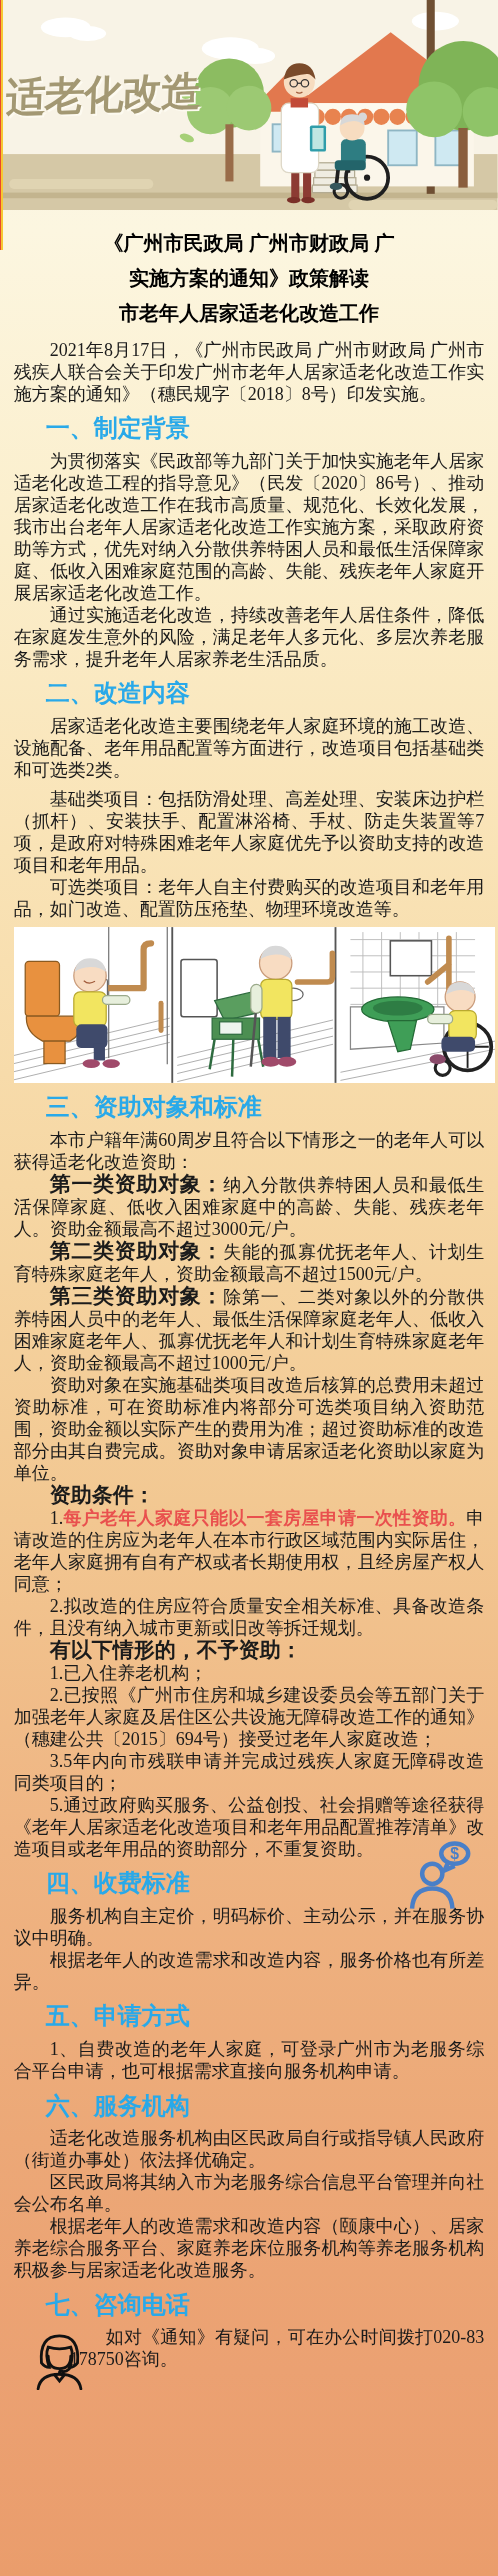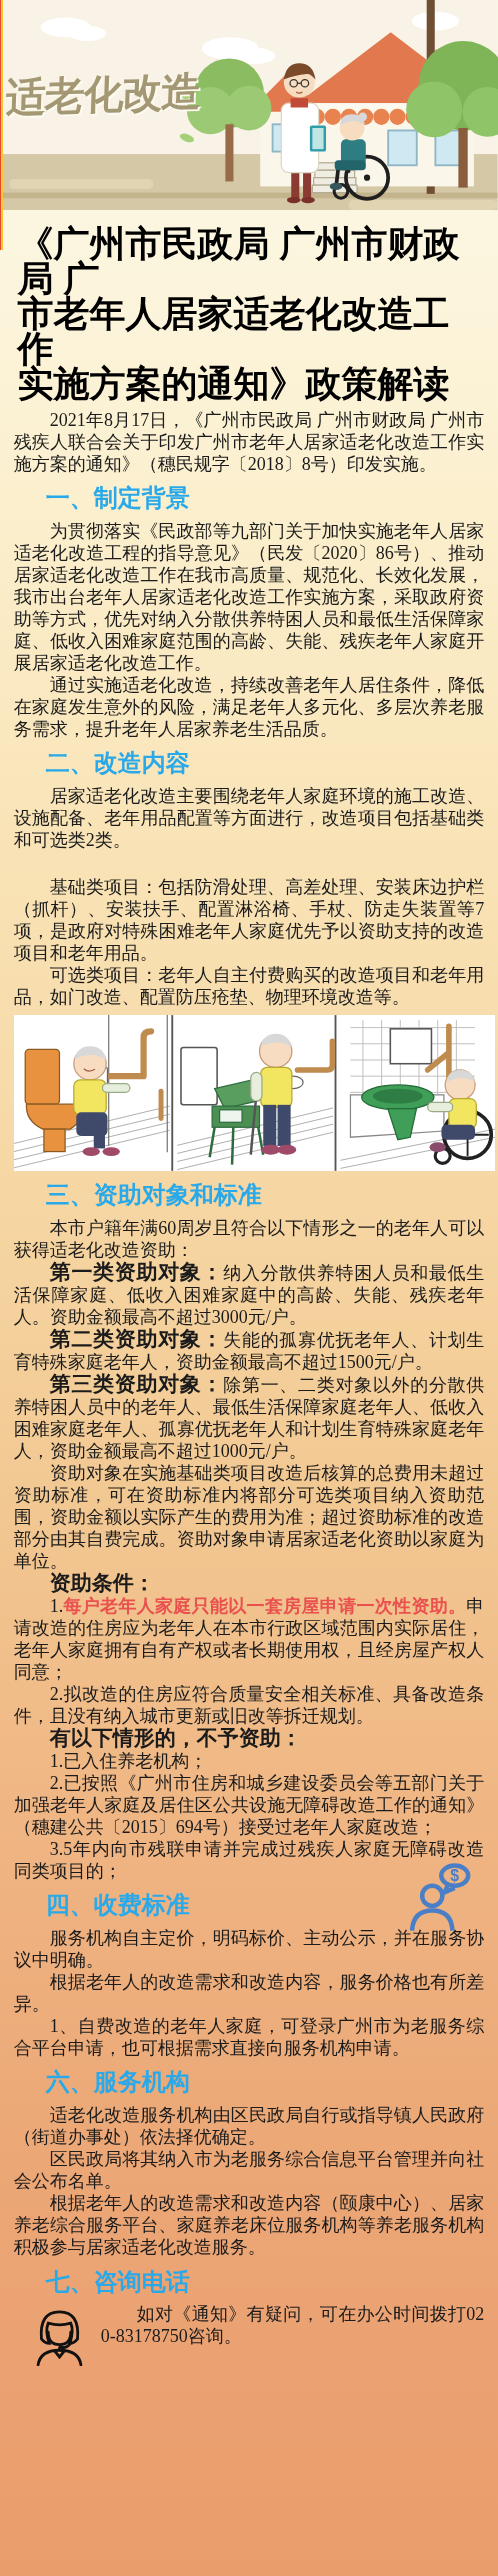--- a/index.html
+++ b/index.html
@@ -9,38 +9,38 @@
   .edge-stripe{position:absolute;left:0;top:0;width:3.1px;height:250px;
     background:linear-gradient(90deg,#e8472e 0 1.2px,#f6c832 1.2px 3.1px);z-index:5;}
   
   .banner{position:relative;width:498px;height:210px;overflow:hidden;}
   .banner svg{display:block;}
   .slogan{position:absolute;left:6.2px;top:67px;width:205px;
     font-family:"Liberation Sans","DejaVu Sans",sans-serif;font-weight:900;
     font-size:40px;letter-spacing:-1.2px;color:#a39873;transform:skew(-2deg,-2deg);
     text-shadow:1.9px 1.9px 0 #fdfaf0;white-space:nowrap;}
   
-  .doc-title{padding:16px 17.4px 7.5px;text-align:left;color:#000;
+  .doc-title{padding:16px 17.4px 7.5px;text-align:center;color:#000;
     font-family:"Liberation Sans","DejaVu Sans",sans-serif;font-weight:700;
-    font-size:36px;line-height:35px;}
+    font-size:20px;line-height:35px;}
   
   .content{padding:0 13.7px;}
   .para{font-size:18px;line-height:22px;color:#1b1b1b;text-align:justify;
     text-indent:2em;word-break:break-all;margin:0;}
   .lead{font-weight:700;font-family:"Liberation Sans","DejaVu Sans",sans-serif;font-size:21px;}
   .red{color:#e9504e;font-weight:700;}
   .sec-h{font-family:"Liberation Sans","DejaVu Sans",sans-serif;font-weight:700;
     font-size:24px;line-height:29px;color:#29a9e9;margin:8.7px 0 7.5px 32px;}
-  .gap-top{margin-top:25px;}
+  .gap-top{margin-top:7px;}
   .illus{width:481px;height:156px;margin:7.5px auto 3.7px;background:#ffffff;}
   .fee-wrap{position:relative;}
   .money-icon{position:absolute;right:11.2px;top:-29px;width:68px;height:73px;}
   .phone-row{position:relative;min-height:65px;margin-top:2.5px;}
   .operator-icon{position:absolute;left:17.4px;top:1.2px;width:57px;height:62px;}
-  .phone-row .para{margin-left:87px;}
+  .phone-row .para{margin-left:56px;}
 </style>
 </head>
 <body>
 
 <div class="page">
   <div class="edge-stripe"></div>
 
   <div class="banner">
     <svg width="498" height="210" viewBox="0 0 800 338">
       <rect x="0" y="0" width="800" height="338" fill="#f8f3e6"></rect>
@@ -130,22 +130,22 @@
       <circle cx="745" cy="138" r="72" fill="#7fb457"></circle>
       <circle cx="698" cy="176" r="45" fill="#8fc468"></circle>
       <circle cx="784" cy="180" r="40" fill="#8fc468"></circle>
       <rect x="737" y="206" width="15" height="96" fill="#8a5e3d"></rect>
     </svg>
     <div class="slogan">适老化改造</div>
   </div>
 
   <div class="doc-title">
     <div>《广州市民政局 广州市财政局 广</div>
+    <div>实施方案的通知》政策解读</div>
     <div>市老年人居家适老化改造工作</div>
-    <div>实施方案的通知》政策解读</div>
   </div>
 
   <div class="content">
     <p class="para">2021年8月17日，《广州市民政局 广州市财政局 广州市残疾人联合会关于印发广州市老年人居家适老化改造工作实施方案的通知》（穗民规字〔2018〕8号）印发实施。</p>
 
     <h2 class="sec-h">一、制定背景</h2>
     <p class="para">为贯彻落实《民政部等九部门关于加快实施老年人居家适老化改造工程的指导意见》（民发〔2020〕86号）、推动居家适老化改造工作在我市高质量、规范化、长效化发展，我市出台老年人居家适老化改造工作实施方案，采取政府资助等方式，优先对纳入分散供养特困人员和最低生活保障家庭、低收入困难家庭范围的高龄、失能、残疾老年人家庭开展居家适老化改造工作。</p>
     <p class="para">通过实施适老化改造，持续改善老年人居住条件，降低在家庭发生意外的风险，满足老年人多元化、多层次养老服务需求，提升老年人居家养老生活品质。</p>
 
     <h2 class="sec-h">二、改造内容</h2>
@@ -254,36 +254,38 @@
     <p class="para">资助对象在实施基础类项目改造后核算的总费用未超过资助标准，可在资助标准内将部分可选类项目纳入资助范围，资助金额以实际产生的费用为准；超过资助标准的改造部分由其自费完成。资助对象申请居家适老化资助以家庭为单位。</p>
     <p class="para"><b class="lead">资助条件：</b></p>
     <p class="para">
       <span>1.</span><b class="red">每户老年人家庭只能以一套房屋申请一次性资助。</b><span>申请改造的住房应为老年人在本市行政区域范围内实际居住，老年人家庭拥有自有产权或者长期使用权，且经房屋产权人同意；</span>
     </p>
     <p class="para">2.拟改造的住房应符合质量安全相关标准、具备改造条件，且没有纳入城市更新或旧改等拆迁规划。</p>
     <p class="para"><b class="lead">有以下情形的，不予资助：</b></p>
     <p class="para">1.已入住养老机构；</p>
     <p class="para">2.已按照《广州市住房和城乡建设委员会等五部门关于加强老年人家庭及居住区公共设施无障碍改造工作的通知》（穗建公共〔2015〕694号）接受过老年人家庭改造；</p>
     <p class="para">3.5年内向市残联申请并完成过残疾人家庭无障碍改造同类项目的；</p>
+    <p class="para">5.通过政府购买服务、公益创投、社会捐赠等途径获得《老年人居家适老化改造项目和老年用品配置推荐清单》改造项目或老年用品的资助部分，不重复资助。</p>
 
     <div class="fee-wrap">
       <h2 class="sec-h">四、收费标准</h2>
       <svg class="money-icon" viewBox="0 0 120 130">
         <g fill="none" stroke="#4a7fc7" stroke-width="8">
           <circle cx="48" cy="62" r="18"></circle>
           <path d="M12,124 q2,-36 36,-36 q34,0 36,36"></path>
           <ellipse cx="88" cy="26" rx="24" ry="18"></ellipse>
           <path d="M76,42 l-6,14 l18,-8"></path>
         </g>
         <text x="88" y="36" text-anchor="middle" font-family="Liberation Sans, sans-serif" font-size="28" font-weight="bold" fill="#4a7fc7">$</text>
       </svg>
     </div>
     <p class="para">服务机构自主定价，明码标价、主动公示，并在服务协议中明确。</p>
     <p class="para">根据老年人的改造需求和改造内容，服务价格也有所差异。</p>
 
+    <h2 class="sec-h">五、申请方式</h2>
     <p class="para">1、自费改造的老年人家庭，可登录广州市为老服务综合平台申请，也可根据需求直接向服务机构申请。</p>
 
     <h2 class="sec-h">六、服务机构</h2>
     <p class="para">适老化改造服务机构由区民政局自行或指导镇人民政府（街道办事处）依法择优确定。</p>
     <p class="para">区民政局将其纳入市为老服务综合信息平台管理并向社会公布名单。</p>
     <p class="para">根据老年人的改造需求和改造内容（颐康中心）、居家养老综合服务平台、家庭养老床位服务机构等养老服务机构积极参与居家适老化改造服务。</p>
 
     <h2 class="sec-h">七、咨询电话</h2>
     <div class="phone-row">
       <svg class="operator-icon" viewBox="0 0 100 110">

